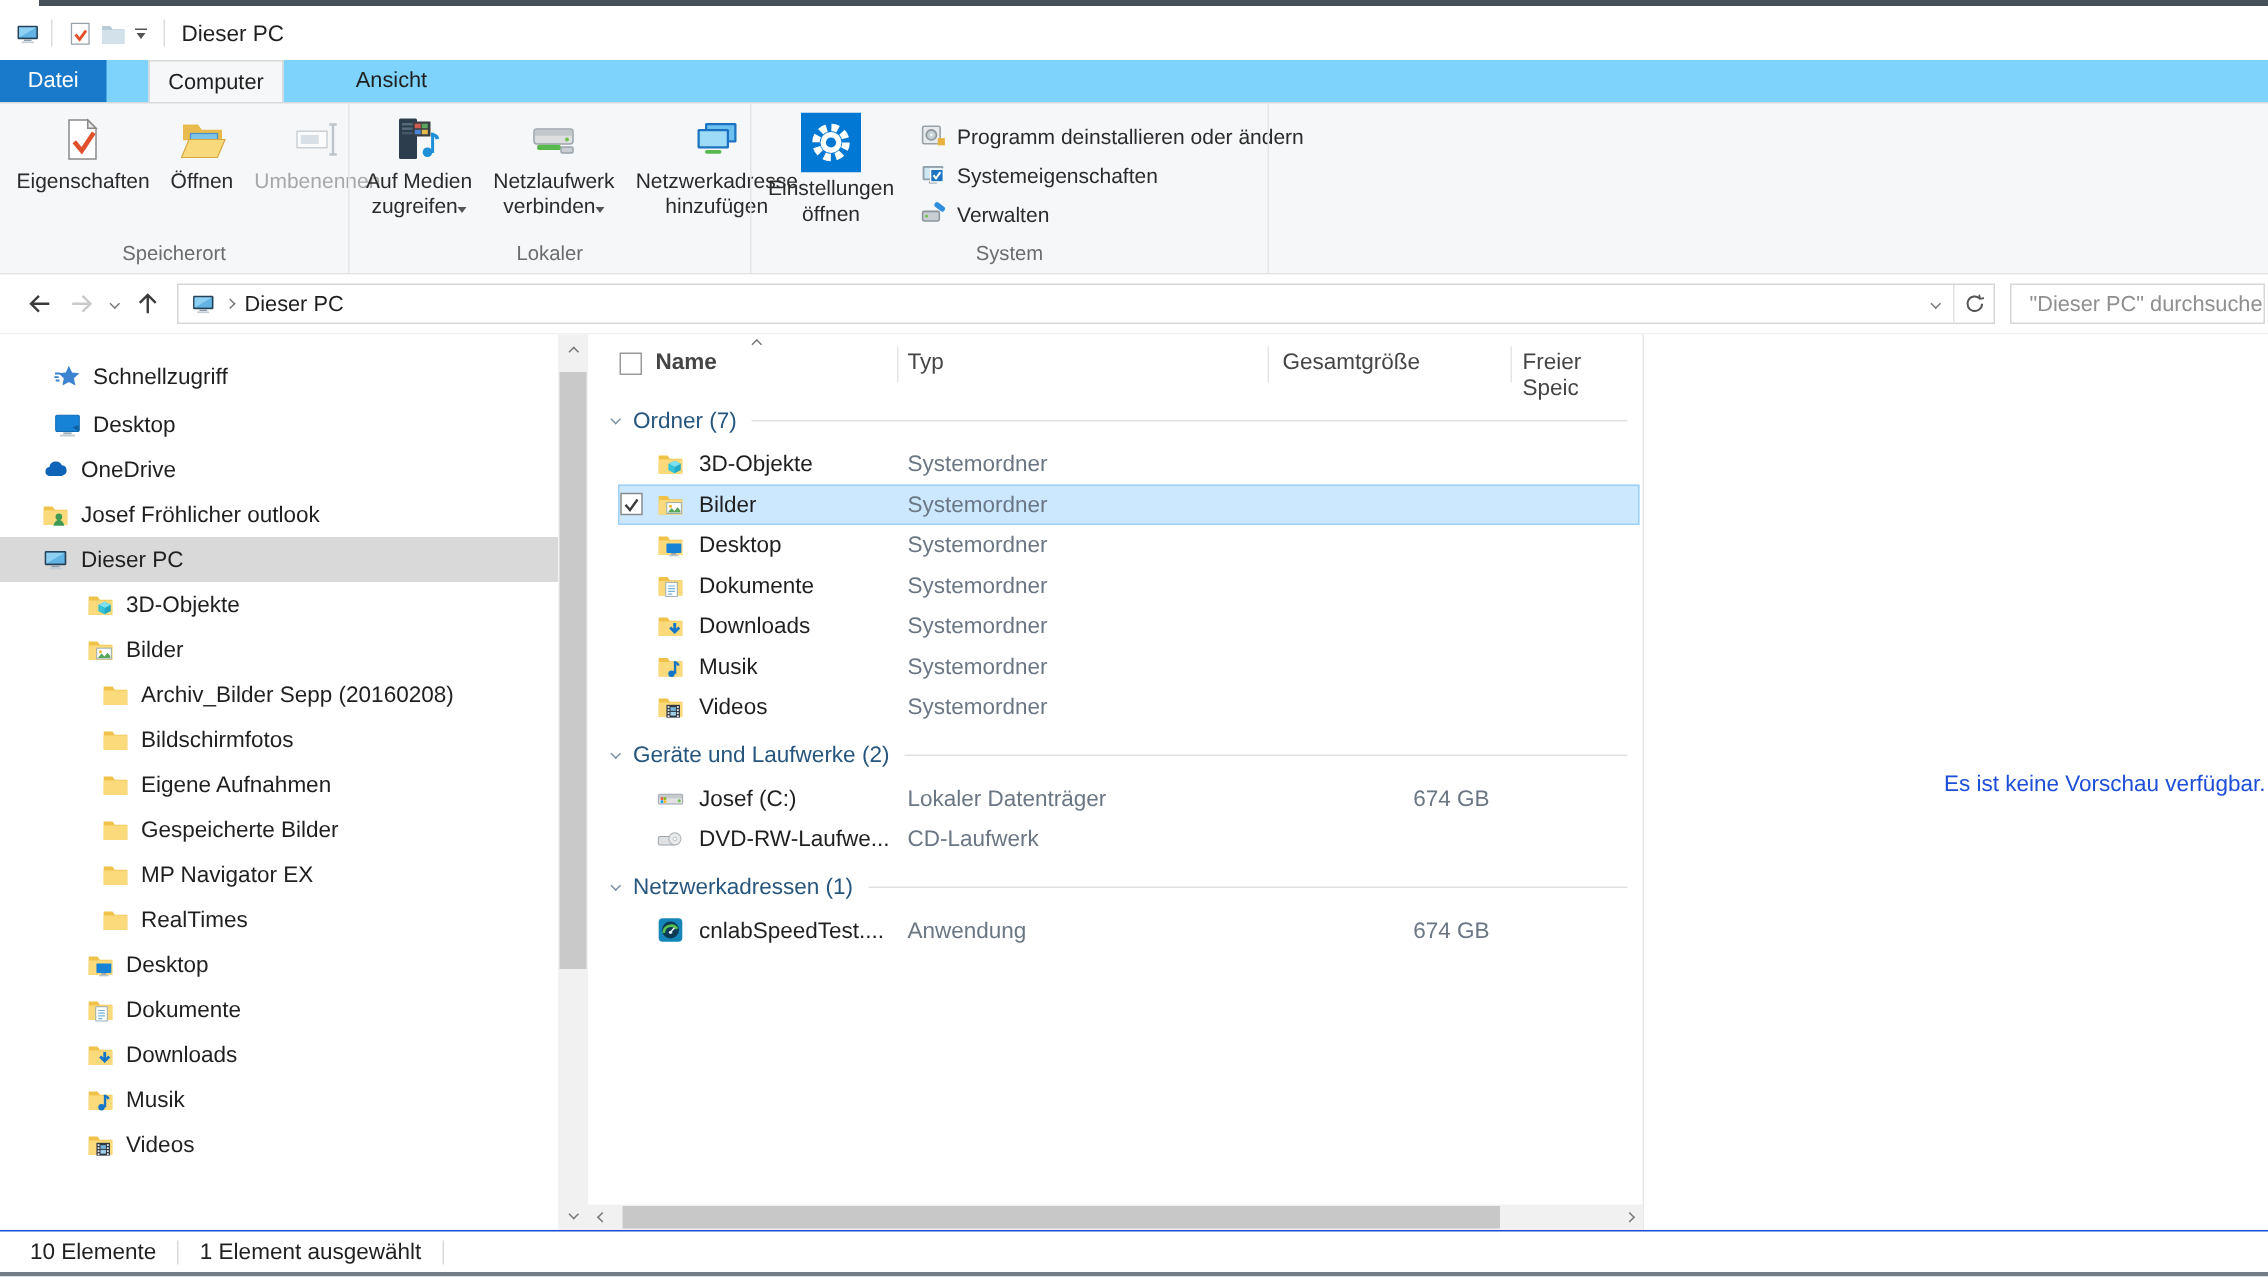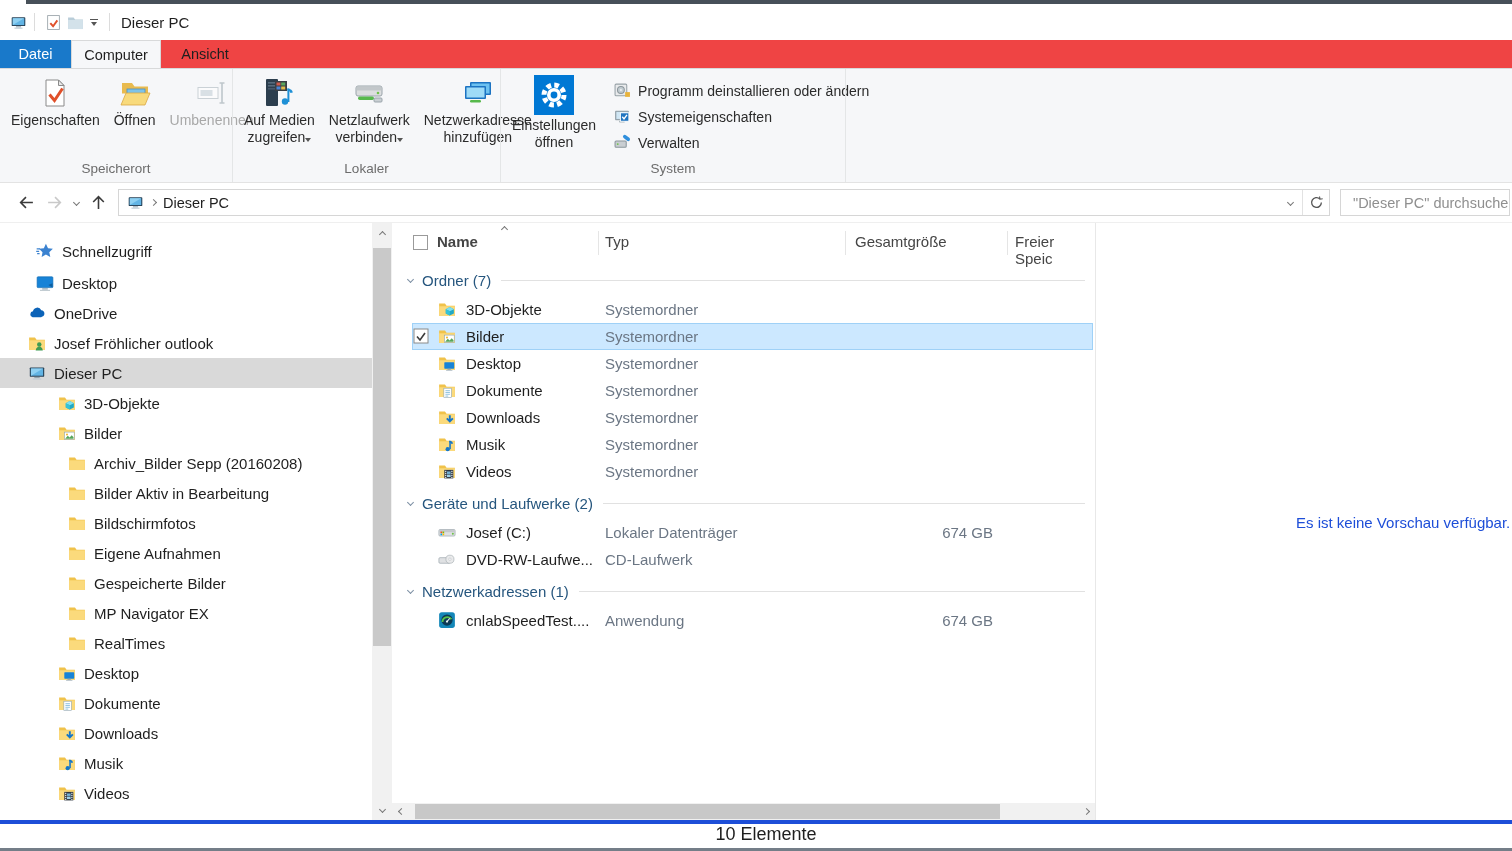--- a/index.html
+++ b/index.html
@@ -18,21 +18,21 @@
   .qatbtn { width:22px; height:24px; display:flex; align-items:center; justify-content:center; }
   .ic16 { width:17px; height:17px; display:inline-block; }
   .ic16 svg, .ic18 svg, .ic32 svg, .ic40 svg, .ic17s svg { width:100%; height:100%; display:block; }
   .qat-caret { display:flex; flex-direction:column; align-items:center; gap:2px; width:16px; }
   .qat-caret i { display:block; width:8px; height:1px; background:#555; }
   .caret { display:inline-block; border-left:3.5px solid transparent; border-right:3.5px solid transparent;
            border-top:4px solid #555; }
   .wtitle { font-size:15px; margin-left:4px; }
 
   
-  .tabbar { position:absolute; left:0; top:40px; right:0; height:28px; display:flex; background:#ef4444; }
+  .tabbar { position:absolute; left:0; top:40px; right:0; height:28px; display:flex; background:#7dd3fc;gap:28px; }
   .tab { height:28px; display:flex; align-items:center; justify-content:center; font-size:14.5px; cursor:default; }
   .tab.file { width:71px; background:#1979ca; color:#fff; }
   .tab.active { width:90px; background:#f6f7f9; border:1px solid #d8d9da; border-bottom:none;
                 margin-bottom:-1px; position:relative; z-index:2; }
   .tab.plain { width:88px; }
 
   
   .ribbon { position:absolute; left:0; top:68px; right:0; height:115px; background:#f6f7f9;
             border-top:1px solid #d8d9da; border-bottom:1px solid #e3e3e3; display:flex; }
   .rgroup { display:flex; flex-direction:column; height:100%; }
@@ -120,22 +120,22 @@
 
   .hscroll { position:absolute; left:0; right:0; bottom:0; height:17px; background:#f1f1f1; }
   .hthumb { position:absolute; left:23px; width:585px; top:1px; bottom:1px; background:#c8c8c8; }
   .harrow { position:absolute; top:0; width:16px; height:17px; display:flex; align-items:center; justify-content:center; }
   .harrow.l { left:1px; } .harrow.r { right:1px; }
 
   .preview { position:absolute; left:1095px; right:0; top:0; bottom:0; border-left:1px solid #e8e8e8; }
   .pmsg { position:absolute; left:200px; top:291px; font-size:15px; color:#1d4ed8; white-space:nowrap; }
 
   
-  .statusbar { position:absolute; left:0; bottom:3px; right:0; height:28px; border-top:4px solid #1d4ed8;
-               display:flex; align-items:center; padding-left:20px; gap:14px; font-size:18px; background:#fff;flex-direction:column; }
+  .statusbar { position:absolute; left:0; bottom:3px; right:0; height:28px; border-top:1px solid #1d4ed8;
+               display:flex; align-items:center; padding-left:20px; gap:14px; font-size:15px; background:#fff; }
   .ssep { width:1px; height:16px; background:#d9d9d9; }
   .bottomedge { position:absolute; left:0; bottom:0; right:0; height:3px; background:#747e88; }
 </style>
 </head>
 <body>
 
 <div class="window">
 
   <div class="topstrip"></div>
 
@@ -457,29 +457,20 @@
           </span>
           <span>Archiv_Bilder Sepp (20160208)</span>
         </div>
         <div class="side-item lvl3">
           <span class="ic18">
             <svg viewBox="0 0 16 16">
               <path d="M1 3.2h5.2l1.4 2H15v9H1z" fill="#f0c24a"></path>
               <path d="M1 5.6h14v8.6H1z" fill="#fbda7c"></path>
             </svg>
           </span>
-          <span>Bilder Aktiv in Bearbeitung</span>
-        </div>
-        <div class="side-item lvl3">
-          <span class="ic18">
-            <svg viewBox="0 0 16 16">
-              <path d="M1 3.2h5.2l1.4 2H15v9H1z" fill="#f0c24a"></path>
-              <path d="M1 5.6h14v8.6H1z" fill="#fbda7c"></path>
-            </svg>
-          </span>
           <span>Bildschirmfotos</span>
         </div>
         <div class="side-item lvl3">
           <span class="ic18">
             <svg viewBox="0 0 16 16">
               <path d="M1 3.2h5.2l1.4 2H15v9H1z" fill="#f0c24a"></path>
               <path d="M1 5.6h14v8.6H1z" fill="#fbda7c"></path>
             </svg>
           </span>
           <span>Eigene Aufnahmen</span>

